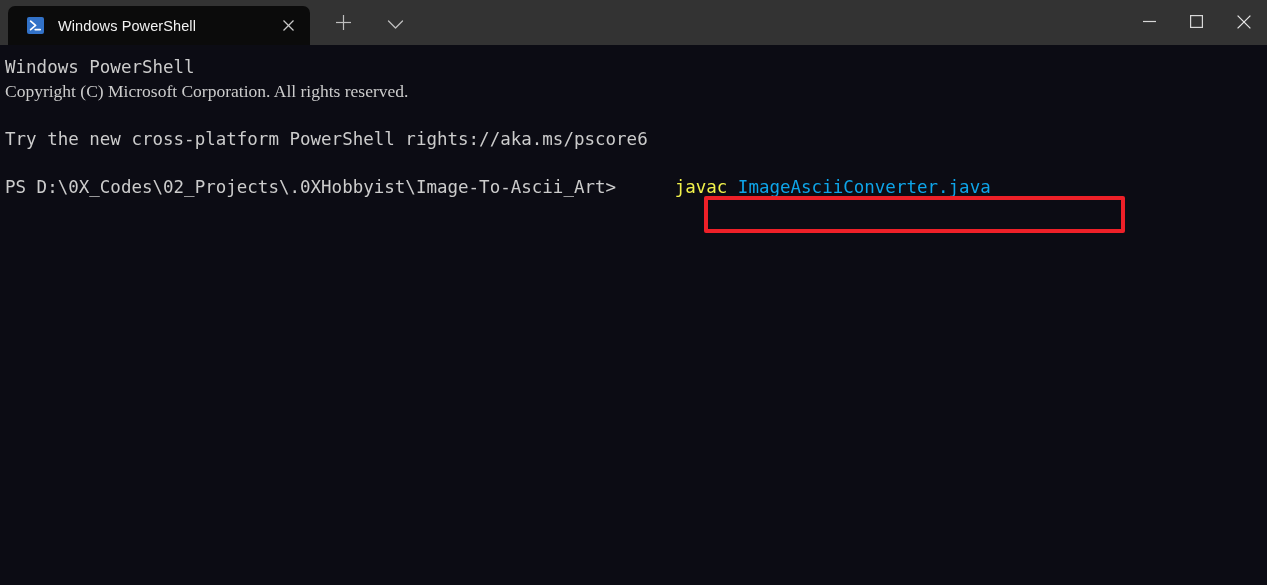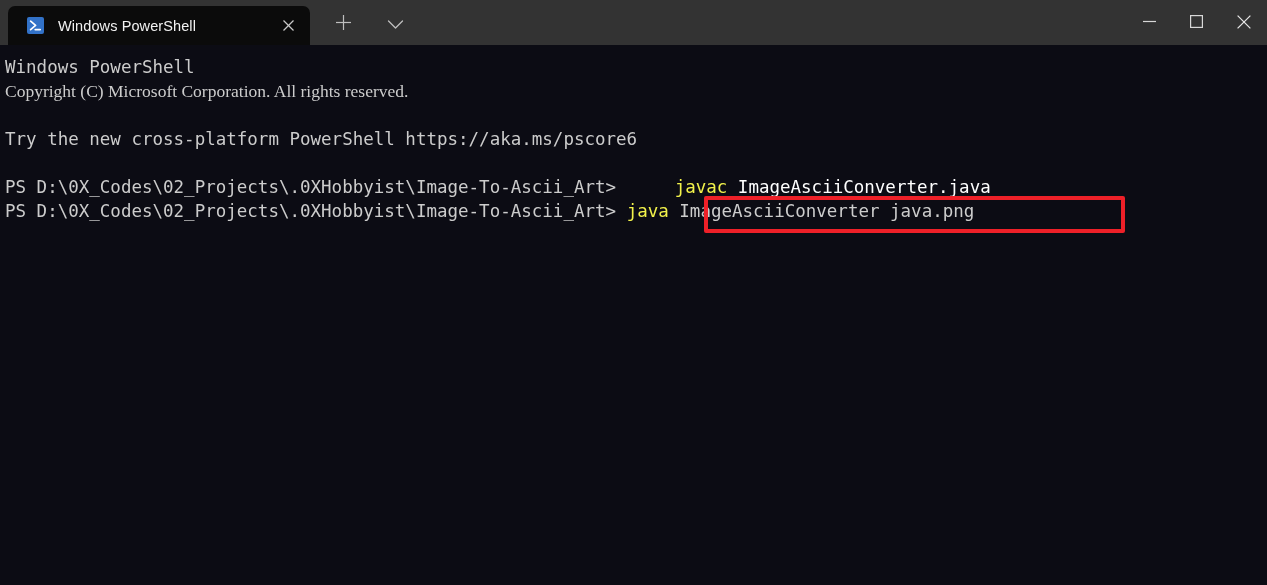--- a/index.html
+++ b/index.html
@@ -218,21 +218,20 @@
         </span>
       </div>
     </div>
 
   </div>
 
   <div class="terminal" id="terminal-body" style="background: rgb(12, 12, 20);">
       <div class="tline"><span class="c-white" style="color: rgb(204, 204, 204);">Windows PowerShell</span></div>
       <div class="tline"><span class="c-white" style="color: rgb(204, 204, 204); font-family: Liberation Serif, serif;">Copyright (C) Microsoft Corporation. All rights reserved.</span></div>
       <div class="tline">&nbsp;</div>
-      <div class="tline"><span class="c-white" style="color: rgb(204, 204, 204);">Try the new cross-platform PowerShell https://aka.ms/pscore6</span></div>
+      <div class="tline"><span class="c-white" style="color: rgb(204, 204, 204);">Try the new cross-platform PowerShell rights://aka.ms/pscore6</span></div>
       <div class="tline">&nbsp;</div>
-      <div class="tline"><span class="c-white" style="color: rgb(204, 204, 204);">PS D:\0X_Codes\02_Projects\.0XHobbyist\Image-To-Ascii_Art&gt; </span><span class="c-yellow" style="color: rgb(242, 242, 75); margin-left: 48px;">javac</span><span class="c-white" style="color: #ffffff;"> ImageAsciiConverter.java</span></div>
-      <div class="tline"><span class="c-white" style="color: rgb(204, 204, 204);">PS D:\0X_Codes\02_Projects\.0XHobbyist\Image-To-Ascii_Art&gt; </span><span class="c-yellow" style="color: rgb(242, 242, 75);">java</span><span class="c-white" style="color: rgb(204, 204, 204);"> ImageAsciiConverter java.png</span></div>
+      <div class="tline"><span class="c-white" style="color: rgb(204, 204, 204);">PS D:\0X_Codes\02_Projects\.0XHobbyist\Image-To-Ascii_Art&gt; </span><span class="c-yellow" style="color: rgb(242, 242, 75); margin-left: 48px;">javac</span><span class="c-white" style="color: #0ea5e9;"> ImageAsciiConverter.java</span></div>
     </div>
 
   <div class="hl-box" style="border-color: rgb(238, 32, 40);"></div>
 
 </div>
 
 </body></html>

